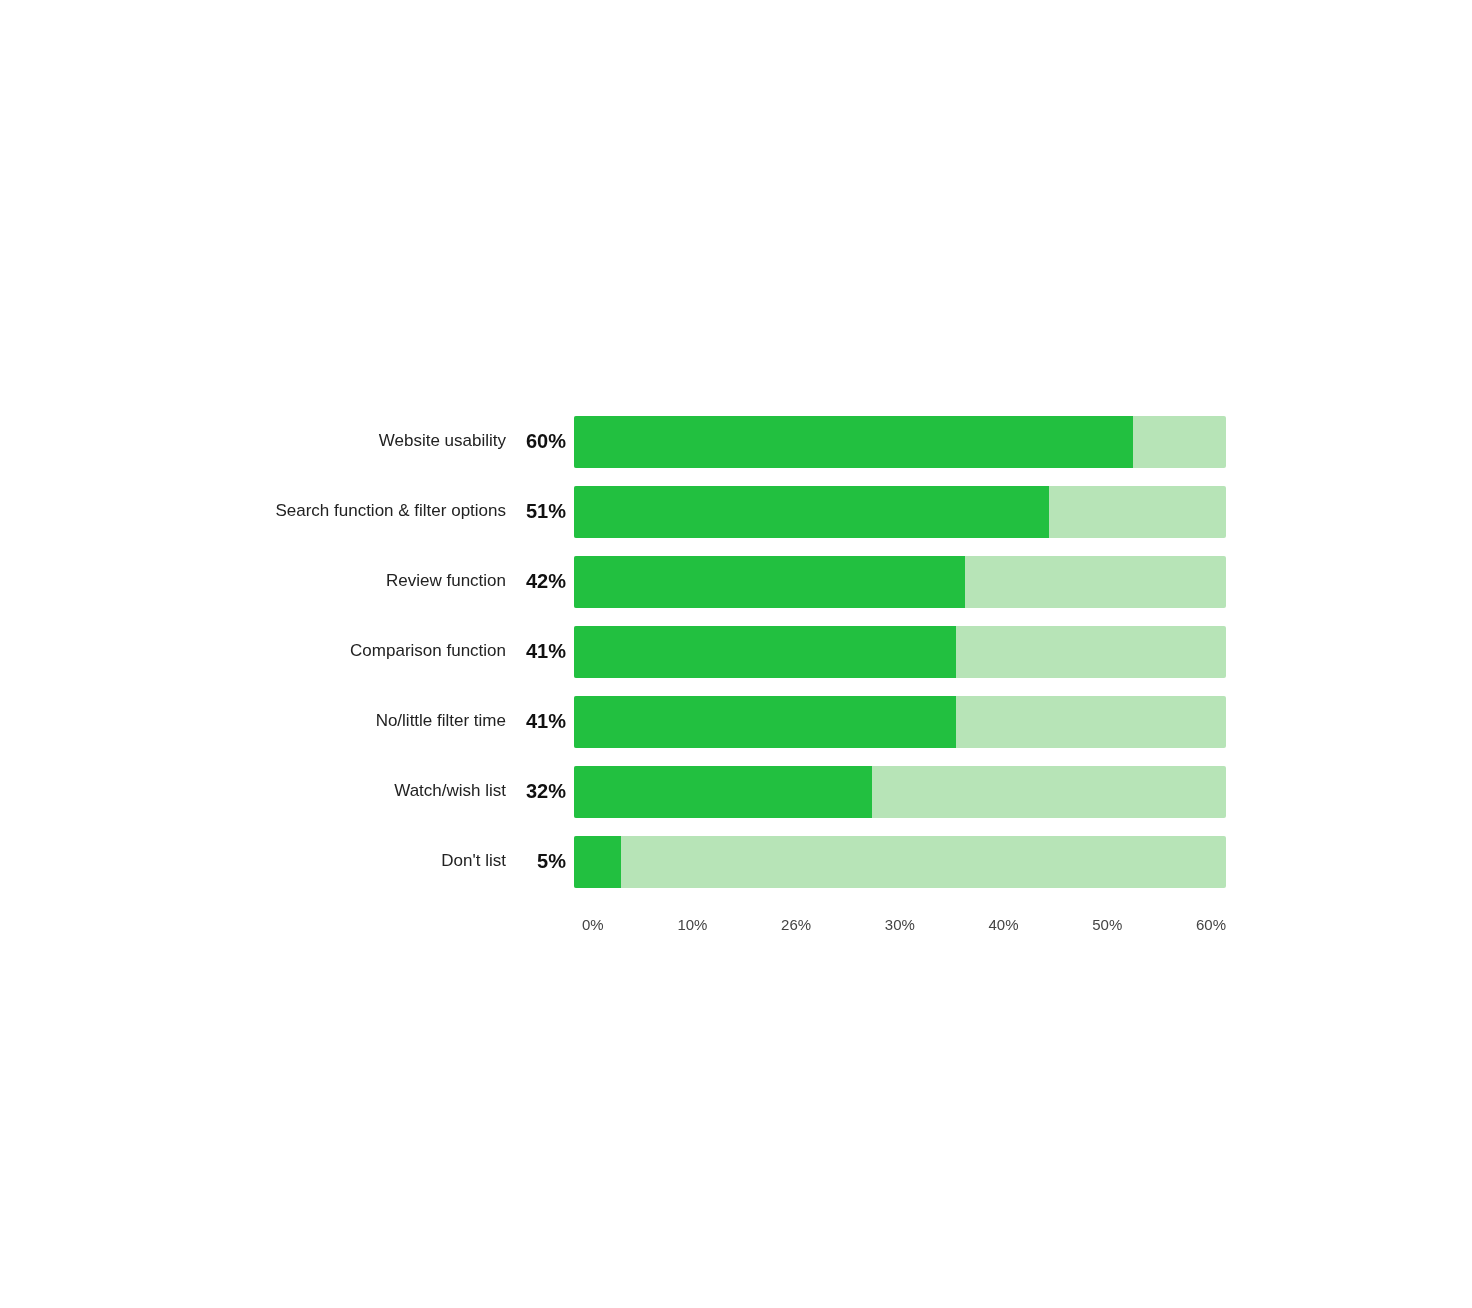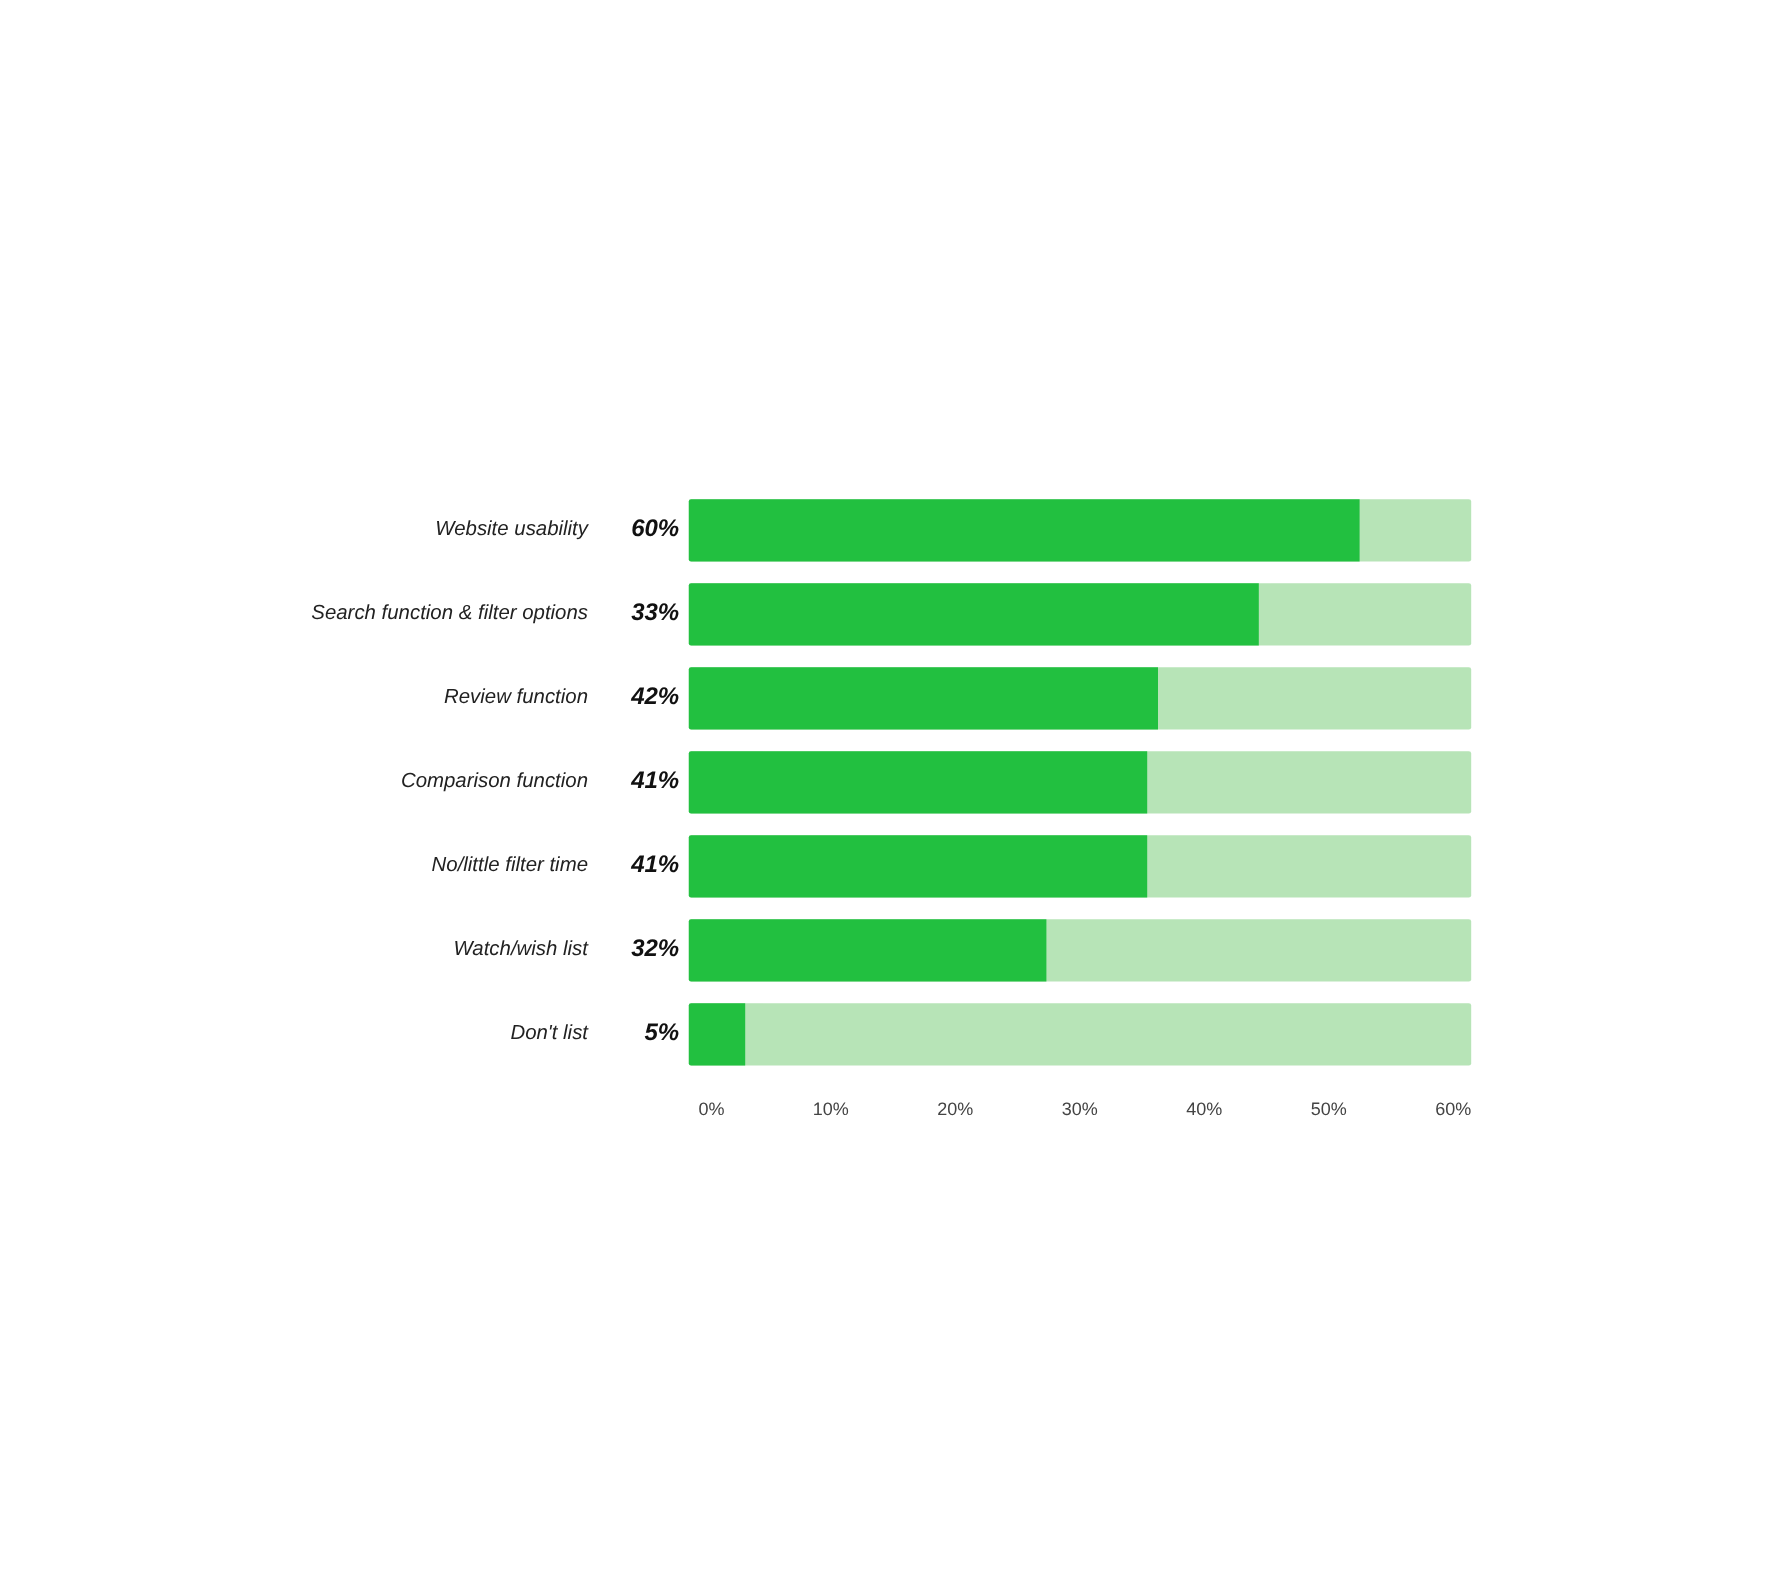--- a/index.html
+++ b/index.html
@@ -28,22 +28,21 @@
       display: flex;
       align-items: center;
       margin-bottom: 18px;
     }
     .bar-label-group {
       display: flex;
       align-items: center;
       justify-content: flex-end;
       width: 320px;
       flex-shrink: 0;
-      gap: 28px;
-      font-style: italic;
+      gap: 12px;
     }
     .bar-label {
       text-align: right;
       font-size: 17px;
       color: #222;
       line-height: 1.3;
     }
     .bar-pct {
       font-size: 20px;
       font-weight: 900;
@@ -109,21 +108,21 @@
     </div>
     <div class="bars-wrapper">
       <div class="bar-track">
         <div class="bar-fill" style="width: 85.71428571428571%;"></div>
       </div>
     </div>
   </div>
         <div class="bar-row">
     <div class="bar-label-group">
       <span class="bar-label">Search function &amp; filter options</span>
-      <span class="bar-pct">33%</span>
+      <span class="bar-pct">51%</span>
     </div>
     <div class="bars-wrapper">
       <div class="bar-track">
         <div class="bar-fill" style="width: 72.85714285714285%;"></div>
       </div>
     </div>
   </div>
         <div class="bar-row">
     <div class="bar-label-group">
       <span class="bar-label">Review function</span>
@@ -178,21 +177,21 @@
         <div class="bar-fill" style="width: 7.142857142857142%;"></div>
       </div>
     </div>
   </div>
       </div>
     <div class="x-axis-container">
       <div class="x-axis" id="x-axis">
 
       <span class="x-tick">0%</span>
           <span class="x-tick">10%</span>
-          <span class="x-tick">20%</span>
+          <span class="x-tick">26%</span>
           <span class="x-tick">30%</span>
           <span class="x-tick">40%</span>
           <span class="x-tick">50%</span>
           <span class="x-tick">60%</span>
         </div>
     </div>
   </div>
 </div>
 
 </body></html>

